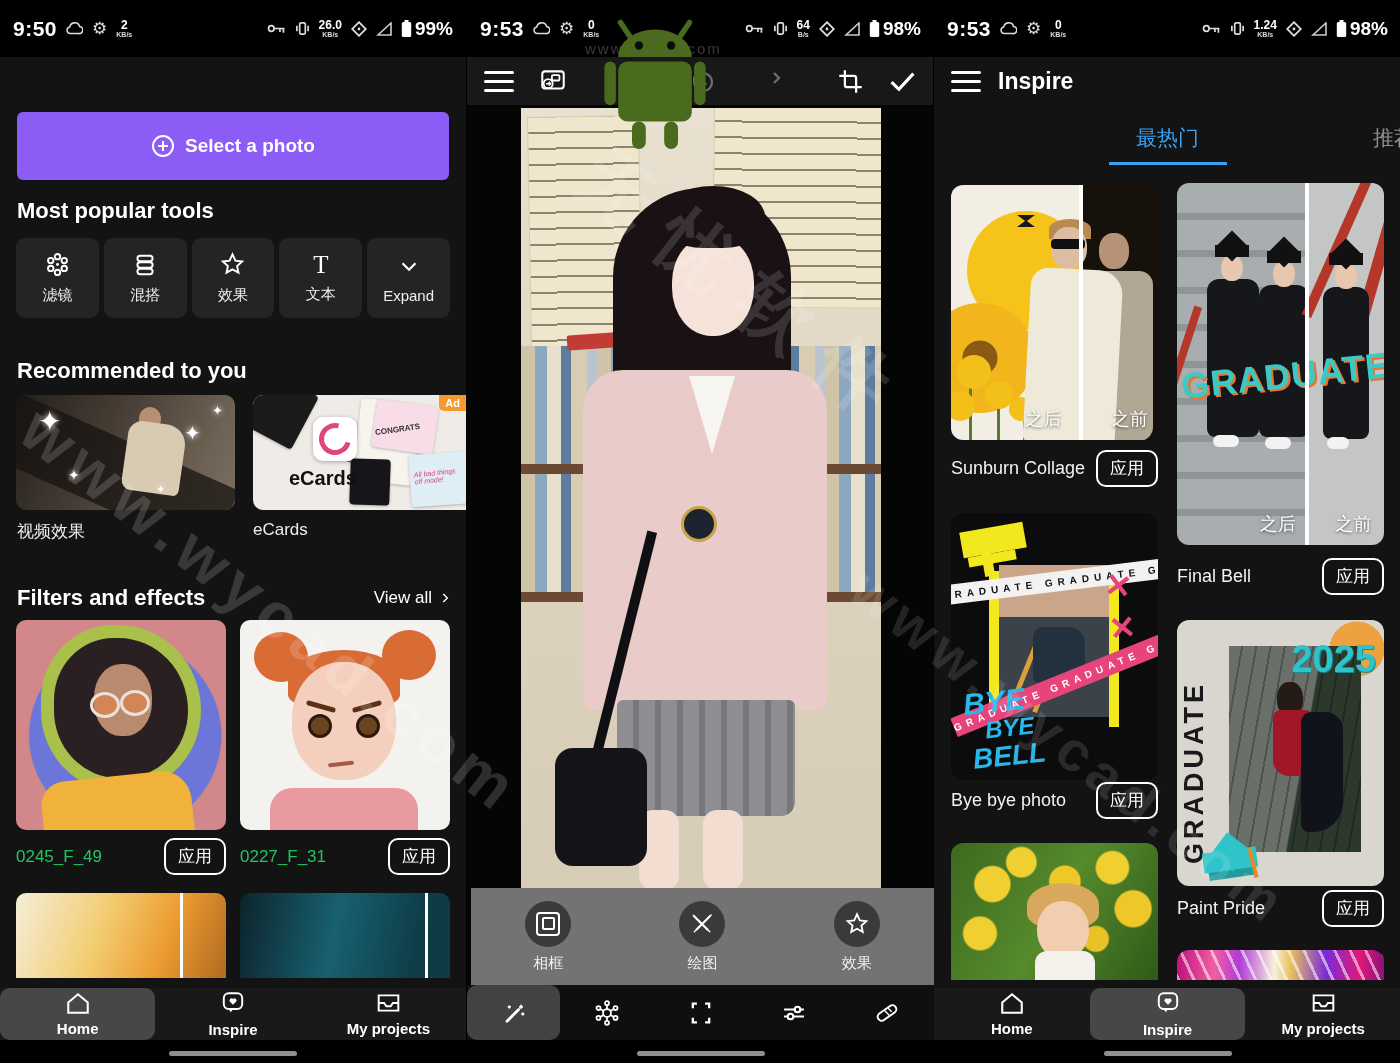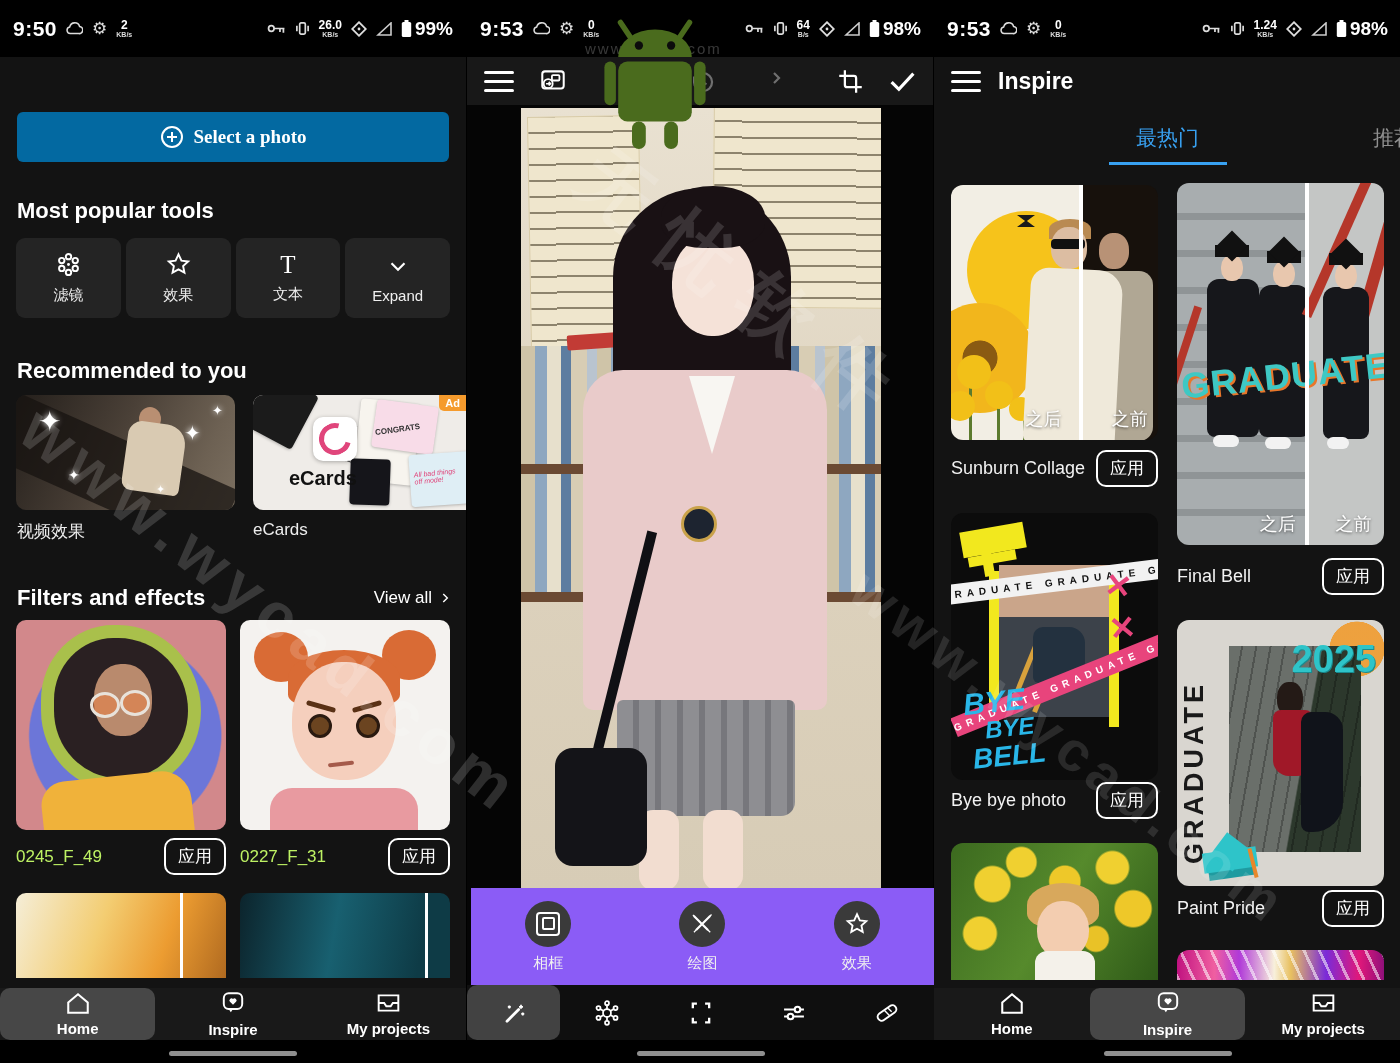--- a/index.html
+++ b/index.html
@@ -41,23 +41,23 @@
   .wm1{left:52px;top:392px;font-size:64px;letter-spacing:8px;color:rgba(255,255,255,.16);}
   .wm2{left:618px;top:128px;font-size:74px;letter-spacing:26px;color:rgba(255,255,255,.14);}
   .wm3{left:878px;top:556px;font-size:56px;letter-spacing:7px;color:rgba(255,255,255,.12);}
   .wm-faint{position:absolute;left:585px;top:40px;font-size:15px;color:rgba(160,160,160,.35);z-index:3;letter-spacing:2px;}
   .robot{position:absolute;left:586px;top:6px;z-index:9;}
 
   
   .s1-top{position:absolute;top:57px;left:0;right:0;height:48px;display:flex;align-items:center;padding:0 16px;gap:13px;box-sizing:border-box;}
   .search{flex:1;height:38px;background:#2b2b2b;border-radius:5px;display:flex;align-items:center;gap:11px;padding:0 13px;}
   .search span{color:#9a9a9a;font-size:17px;}
-  .bluebtn{position:absolute;top:112px;left:17px;right:17px;height:50px;background:#0369a1;border:none;
+  .bluebtn{position:absolute;top:112px;left:17px;right:17px;height:68px;background:#8b5cf6;border:none;
            border-radius:6px;color:#fff;font-size:19px;font-weight:bold;display:flex;align-items:center;
-           justify-content:center;gap:10px;font-family:Liberation Serif, serif;}
+           justify-content:center;gap:10px;font-family:Liberation Sans, sans-serif;}
   .s1-h-tools{position:absolute;top:198px;left:17px;}
   .tools{position:absolute;top:238px;left:16px;right:16px;height:80px;display:flex;gap:5px;}
   .tile{flex:1;background:#242424;border-radius:9px;display:flex;flex-direction:column;align-items:center;justify-content:center;gap:8px;}
   .tile .tlabel{font-size:15px;color:#efefef;text-align:center;}
   .tT{font-family:"Liberation Serif",serif;font-size:25px;line-height:1;color:#fff;}
   .s1-h-rec{position:absolute;top:358px;left:17px;}
   .rec1{position:absolute;top:395px;left:16px;width:219px;height:115px;border-radius:10px;overflow:hidden;
         background:linear-gradient(115deg,#241f1b,#4a4037 45%,#6d6153 80%,#7b6f60);}
   .rec1 .beam{position:absolute;left:-40px;top:40px;width:260px;height:70px;background:#171310;transform:rotate(24deg);opacity:.75;}
   .rec1 .fig{position:absolute;right:52px;top:28px;width:58px;height:70px;background:#d9cab2;border-radius:14px 20px 6px 10px;transform:rotate(8deg);}
@@ -75,21 +75,21 @@
   .love{position:absolute;right:96px;top:44px;font-size:9px;font-style:italic;color:#444;transform:rotate(-80deg);font-family:"Liberation Serif",serif;}
   .mode{position:absolute;right:4px;top:74px;font-size:7px;font-style:italic;color:#e0457b;width:48px;transform:rotate(-6deg);}
   .rec-lab1{position:absolute;top:520px;left:17px;font-size:17px;color:#ededed;}
   .rec-lab2{position:absolute;top:520px;left:253px;font-size:17px;color:#ededed;}
   .s1-h-filters{position:absolute;top:585px;left:17px;}
   .viewall{position:absolute;top:588px;right:14px;font-size:17px;color:#fff;display:flex;align-items:center;gap:6px;}
   .fc{position:absolute;width:210px;height:210px;border-radius:10px;overflow:hidden;}
   .fc1{top:620px;left:16px;background:radial-gradient(circle at 52% 55%,#6c76d8 0 60%,#d2888b 61%);}
   .fc2{top:620px;left:240px;background:#f4f2ef;}
   .frow{position:absolute;top:838px;width:210px;display:flex;align-items:center;justify-content:space-between;}
-  .frow .fname{font-size:17px;color:#bef264;}
+  .frow .fname{font-size:17px;color:#22c55e;}
   .fp{position:absolute;top:893px;width:210px;height:85px;border-radius:10px 10px 0 0;overflow:hidden;}
   .fp1{left:16px;background:linear-gradient(110deg,#f5eed8,#f3cd72 40%,#ec9c31 70%,#b06a20);}
   .fp2{left:240px;background:linear-gradient(100deg,#0c242c,#186070 45%,#0e3b46 85%);}
   .vline{position:absolute;top:0;bottom:0;width:3px;background:#fff;}
   
   .curl{position:absolute;left:38px;top:18px;width:134px;height:140px;background:#2a2022;border-radius:46% 54% 50% 50%;
         box-shadow:0 0 0 13px #a9c04b;}
   .face1{position:absolute;left:78px;top:44px;width:58px;height:72px;background:#b98a6d;border-radius:46%;}
   .glass{position:absolute;width:24px;height:20px;border:3px solid #e8e2da;border-radius:50%;background:rgba(235,130,70,.55);}
   .sweater{position:absolute;left:26px;bottom:-8px;width:150px;height:62px;background:#f0b23a;border-radius:24px 30px 0 0;transform:rotate(-6deg);}
@@ -117,21 +117,21 @@
   .face3{position:absolute;left:151px;top:128px;width:82px;height:100px;background:#f5e2d8;border-radius:46% 46% 48% 48%;}
   .bang{position:absolute;left:140px;top:78px;width:104px;height:62px;background:#191114;border-radius:50% 50% 40% 40%;}
   .blazer{position:absolute;left:62px;top:262px;width:244px;height:340px;background:#e9cbca;border-radius:40px 40px 10px 10px;}
   .shirtv{position:absolute;left:168px;top:268px;width:46px;height:78px;background:#f8f6f2;
           clip-path:polygon(0 0,100% 0,50% 100%);}
   .badge2{position:absolute;left:160px;top:398px;width:30px;height:30px;background:#1d2430;border:3px solid #c9a24a;border-radius:50%;}
   .skirt{position:absolute;left:96px;top:592px;width:178px;height:116px;background:repeating-linear-gradient(90deg,#8e8e92 0 16px,#77777c 16px 22px);border-radius:6px 6px 14px 14px;}
   .leg{position:absolute;top:702px;width:40px;height:80px;background:#f2ddd0;border-radius:14px;}
   .bag{position:absolute;left:34px;top:640px;width:92px;height:118px;background:#141418;border-radius:18px;}
   .strap{position:absolute;left:96px;top:420px;width:10px;height:250px;background:#101014;transform:rotate(14deg);}
-  .s2-row1{position:absolute;left:4px;right:0;bottom:78px;height:97px;background:#8b5cf6;display:flex;z-index:5;}
+  .s2-row1{position:absolute;left:4px;right:0;bottom:78px;height:97px;background:#737373;display:flex;z-index:5;}
   .s2t{flex:1;display:flex;flex-direction:column;align-items:center;justify-content:center;gap:7px;}
   .circ{width:46px;height:46px;border-radius:50%;background:#3a3a3a;display:flex;align-items:center;justify-content:center;}
   .s2t .tl{font-size:15px;color:#f0f0f0;}
   .frameic{width:20px;height:20px;border:2.5px solid #fff;border-radius:4px;display:flex;align-items:center;justify-content:center;}
   .frameic i{display:block;width:9px;height:9px;border:2.5px solid #fff;border-radius:2px;}
   .s2-row2{position:absolute;left:0;right:0;bottom:23px;height:55px;background:#0f0f0f;display:flex;z-index:5;}
   .slot{flex:1;display:flex;align-items:center;justify-content:center;}
   .slot.active{background:#424242;border-radius:10px;}
 
   
@@ -287,20 +287,28 @@
         <svg width="27" height="27" viewBox="0 0 24 24" fill="none" stroke="#fff" stroke-width="1.7">
             <circle cx="12" cy="5" r="2.4"></circle>
             <circle cx="18" cy="8.5" r="2.4"></circle>
             <circle cx="18" cy="15.5" r="2.4"></circle>
             <circle cx="12" cy="19" r="2.4"></circle>
             <circle cx="6" cy="15.5" r="2.4"></circle>
             <circle cx="6" cy="8.5" r="2.4"></circle>
             <circle cx="12" cy="12" r="1.3" fill="#fff" stroke="none"></circle>
           </svg>
         <span class="tlabel">滤镜</span>
+      </div>
+      <div class="tile">
+        <svg width="26" height="26" viewBox="0 0 24 24" fill="none" stroke="#fff" stroke-width="1.8">
+            <rect x="5" y="3.5" width="14" height="5" rx="2.5"></rect>
+            <rect x="5" y="9.5" width="14" height="5" rx="2.5"></rect>
+            <rect x="5" y="15.5" width="14" height="5" rx="2.5"></rect>
+          </svg>
+        <span class="tlabel">混搭</span>
       </div>
       <div class="tile">
         <svg width="27" height="27" viewBox="0 0 24 24">
             <path d="M12 3l2.6 5.6 6 .7-4.5 4.1 1.2 5.9L12 16.4 6.7 19.3l1.2-5.9L3.4 9.3l6-.7z" fill="none" stroke="#fff" stroke-width="1.7"></path>
           </svg>
         <span class="tlabel">效果</span>
       </div>
       <div class="tile">
         <span class="tT">T</span>
         <span class="tlabel">文本</span>

